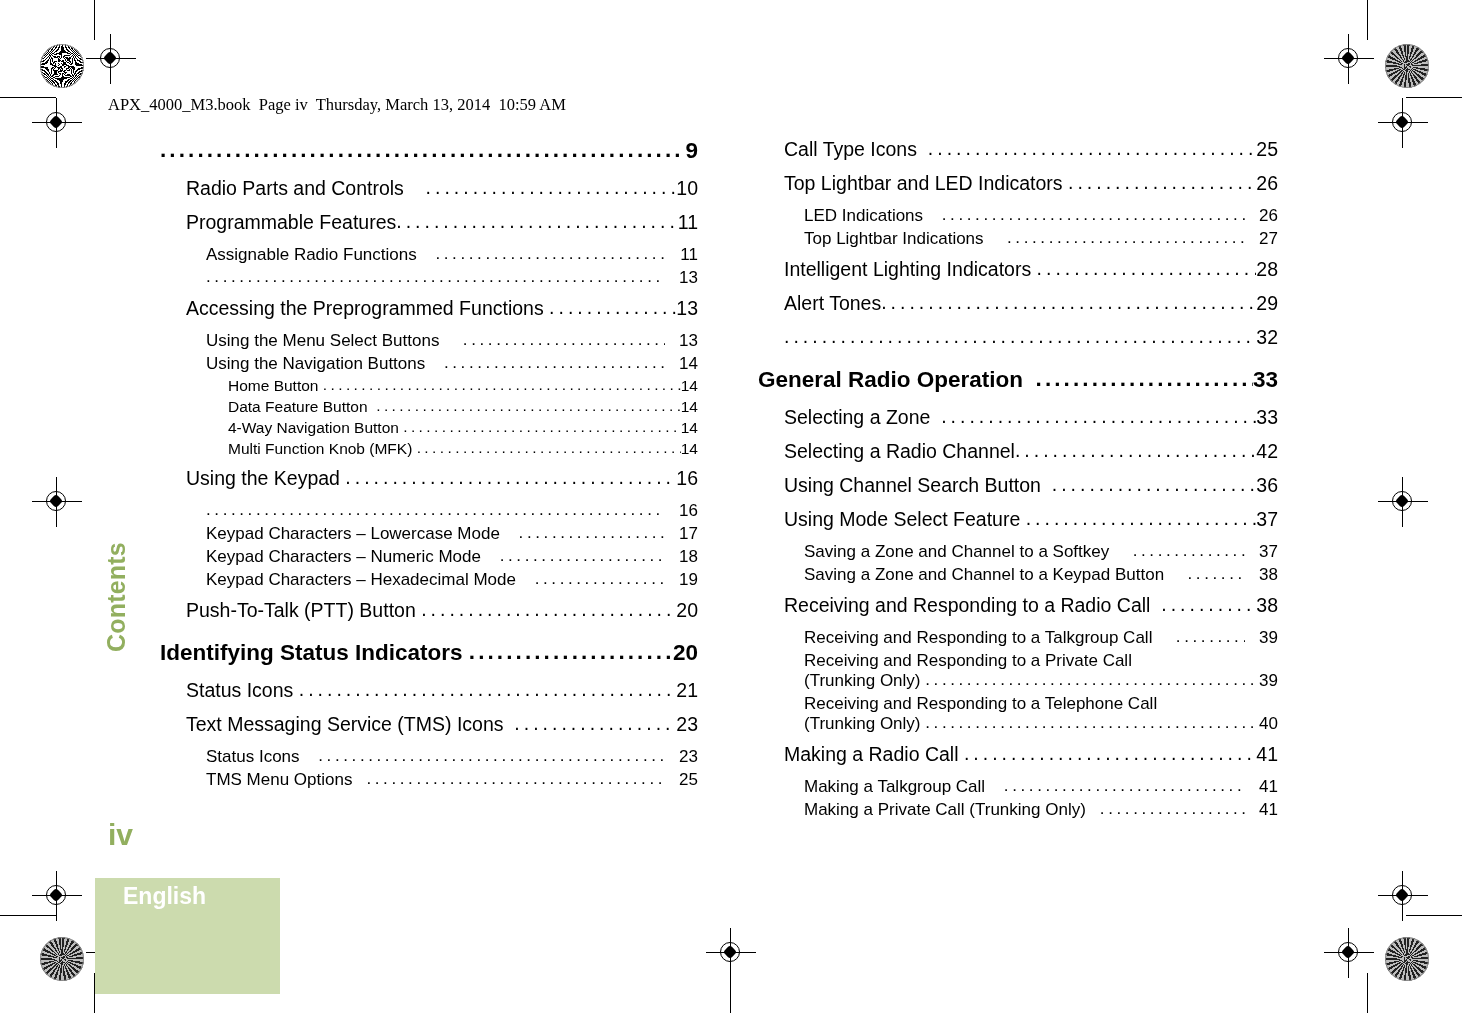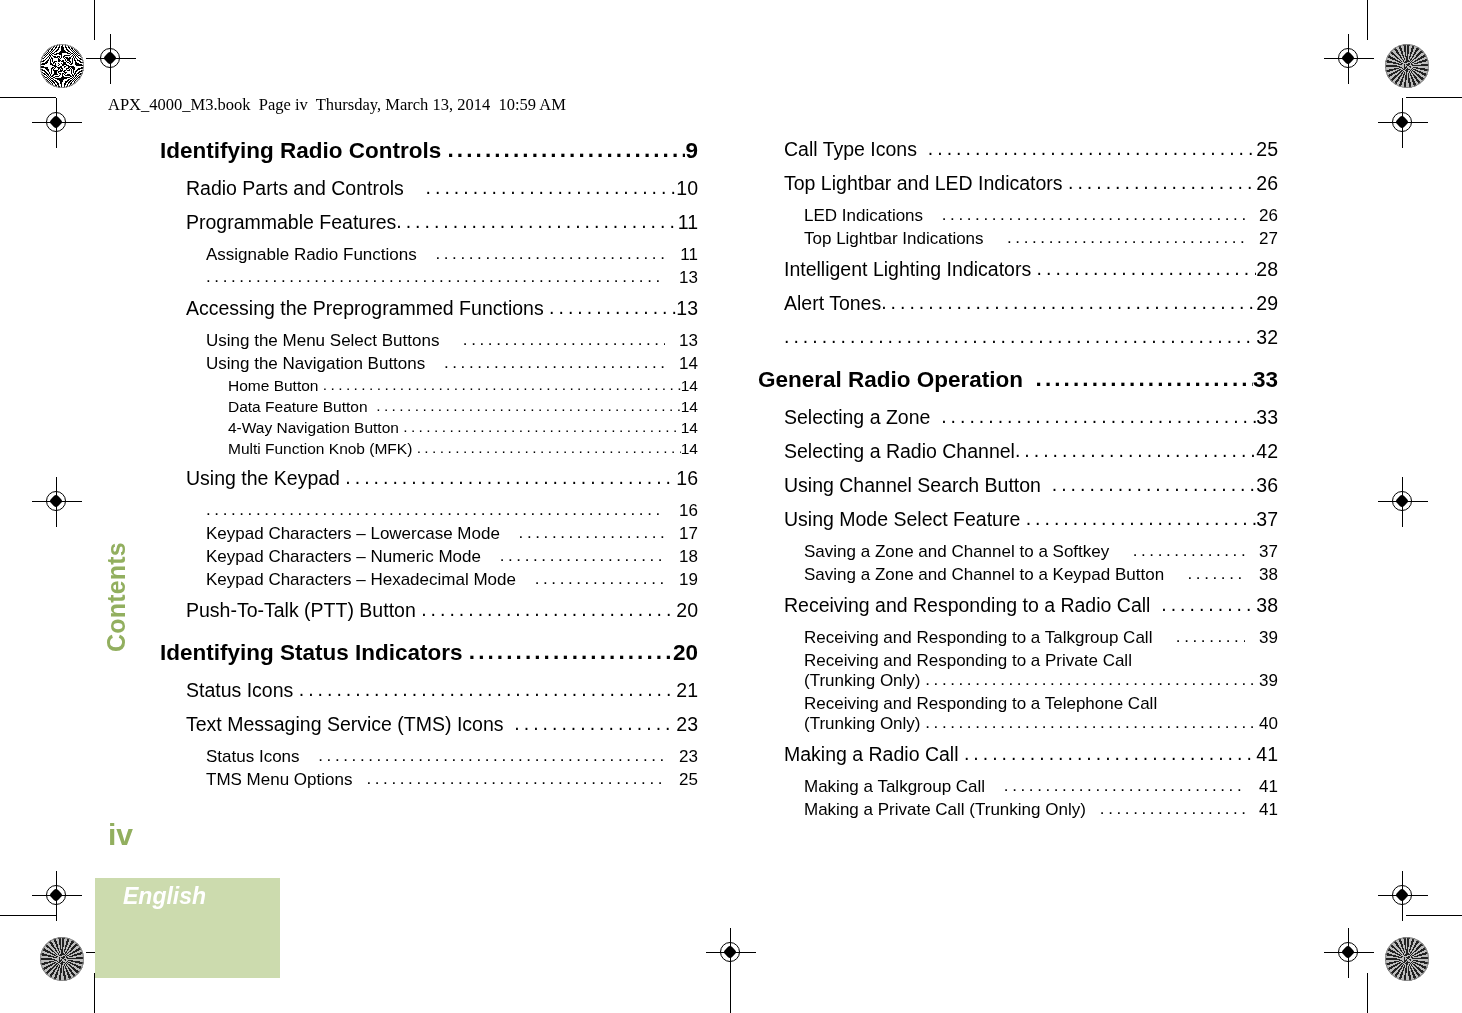--- a/index.html
+++ b/index.html
@@ -91,23 +91,22 @@
     color: #92af5f;
     font-weight: bold;
     font-size: 30px;
     line-height: 34px;
   }
   #language-block {
     position: absolute;
     left: 95px;
     top: 878px;
     width: 185px;
-    height: 100px;
+    height: 116px;
     background: #ccdbae;
-    font-style: italic;
   }
   #language-block .lang-text {
     position: absolute;
     left: 28px;
     top: 5px;
     color: #ffffff;
     font-weight: bold;
     font-size: 23px;
   }
 
@@ -286,21 +285,20 @@
 <div id="file-header">APX_4000_M3.book  Page iv  Thursday, March 13, 2014  10:59 AM</div>
 
 <div id="sidebar-contents-label" style="color: rgb(146, 175, 95);">Contents</div>
 <div id="page-number-iv" style="color: rgb(146, 175, 95);">iv</div>
 <div id="language-block" style="background: rgb(204, 219, 174);">
   <div class="lang-text">English</div>
 </div>
 
 <div class="toc-col" id="toc-column-left">
     <div class="toc-entry lvl-h">
-      <span class="toc-title">Identifying Radio Controls </span>
       <span class="toc-leader">..........................................................................................</span>
       <span class="toc-page">9</span>
     </div>
     <div class="toc-entry lvl-1">
       <span class="toc-title">Radio Parts and Controls    </span>
       <span class="toc-leader">..........................................................................................</span>
       <span class="toc-page">10</span>
     </div>
     <div class="toc-entry lvl-1">
       <span class="toc-title">Programmable Features</span>

